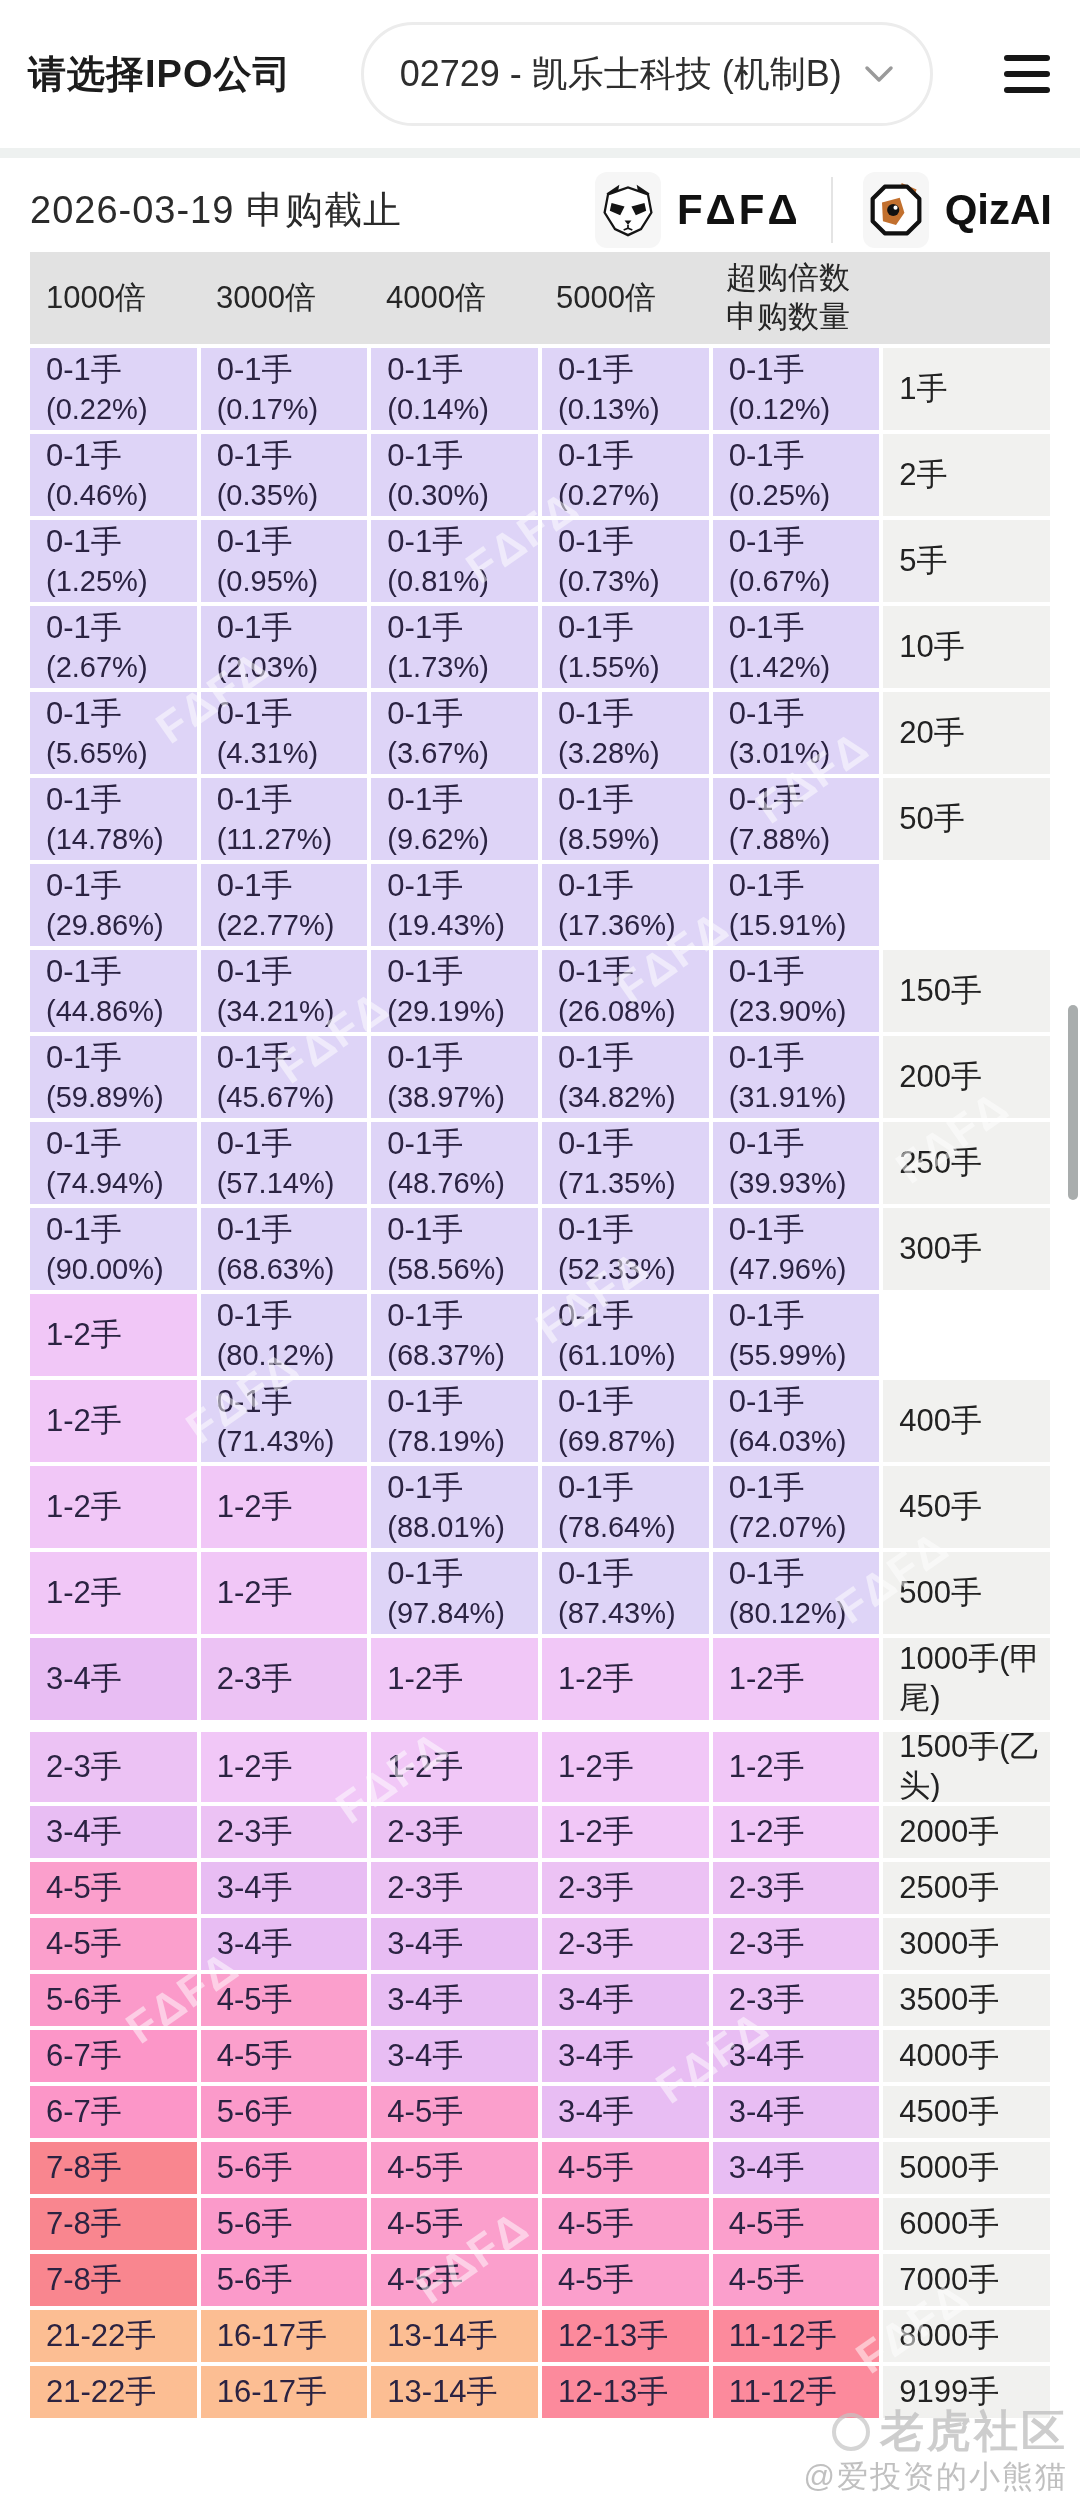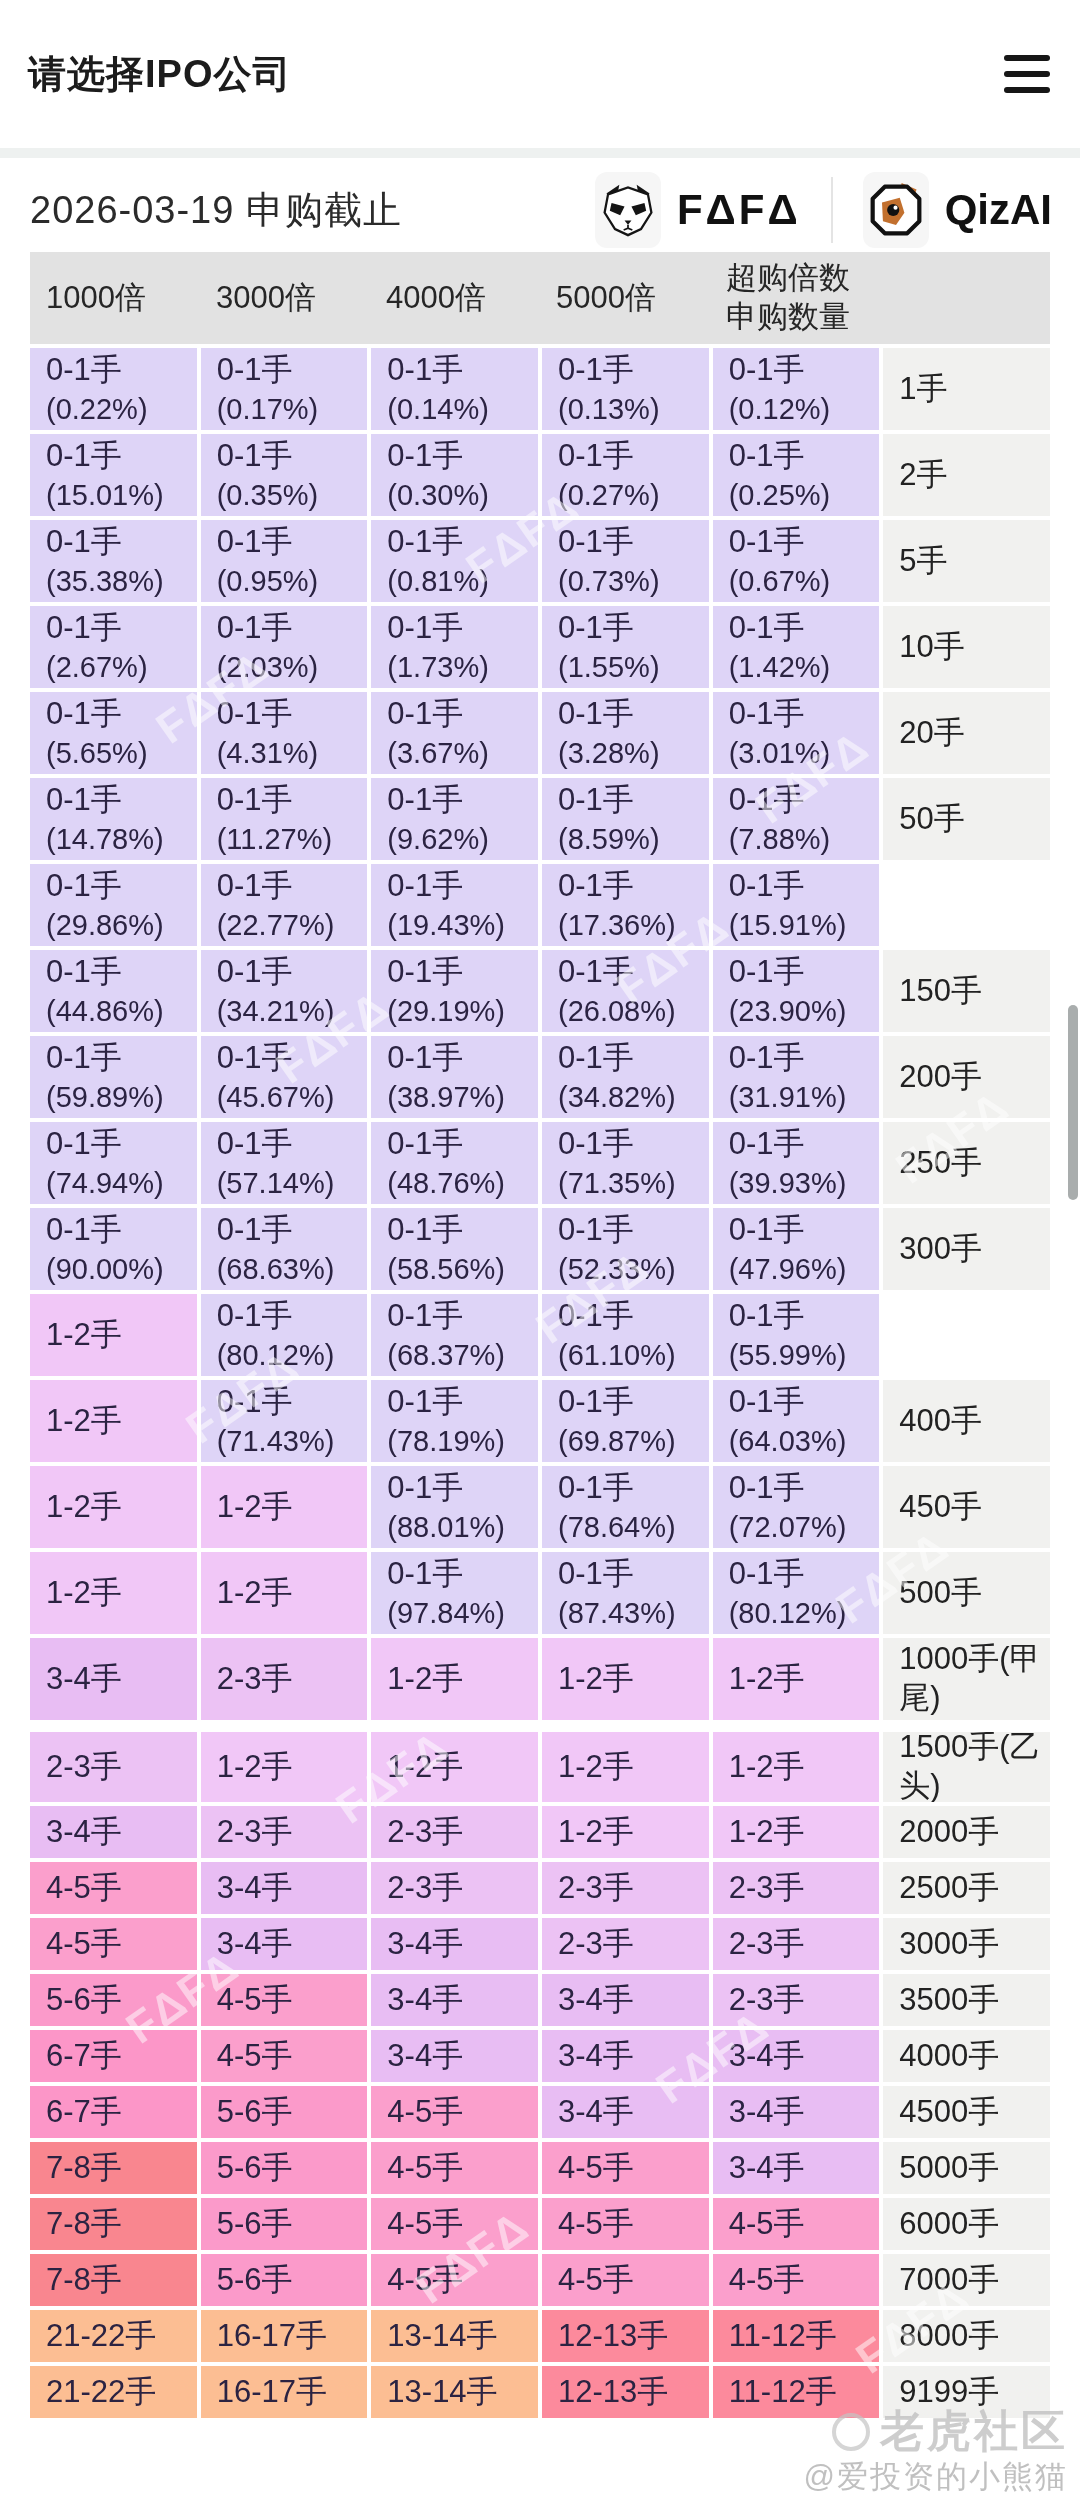--- a/index.html
+++ b/index.html
@@ -60,20 +60,28 @@
   .tiger-wm{position:absolute;right:12px;top:2402px;display:flex;align-items:center;gap:10px;pointer-events:none;}
   .tiger-circle{width:38px;height:38px;border:4px solid rgba(195,195,195,.7);border-radius:50%;box-sizing:border-box;}
   .tiger-name{font-size:44px;font-weight:700;color:rgba(192,192,192,.8);letter-spacing:3px;}
   .author-wm{position:absolute;right:12px;top:2456px;font-size:31px;color:rgba(185,185,185,.9);letter-spacing:2px;pointer-events:none;}
 </style>
 </head>
 <body>
 
 <header class="topbar">
   <span class="page-title">请选择IPO公司</span>
+  <div class="select-pill">
+    <span class="sel-text">02729 - 凯乐士科技 (机制B)</span>
+    <span class="chev">
+      <svg width="30" height="20" viewBox="0 0 30 20">
+          <polyline points="3,4 15,16 27,4" fill="none" stroke="#9a9a9a" stroke-width="3.5" stroke-linecap="round" stroke-linejoin="round"></polyline>
+        </svg>
+    </span>
+  </div>
   <div class="hamburger">
       <i></i>
       <i></i>
       <i></i>
     </div>
 </header>
 
 <div class="band"></div>
 
 <div class="daterow">
@@ -136,21 +144,21 @@
         </div>
         <div class="cell" style="background: rgb(222, 212, 247);">
           <div class="rng">0-1手</div>
           <div class="pct">(0.12%)</div>
         </div>
         <div class="cell qty">1手</div>
       </div>
       <div class="trow tall">
         <div class="cell" style="background: rgb(222, 212, 247);">
           <div class="rng">0-1手</div>
-          <div class="pct">(15.01%)</div>
+          <div class="pct">(0.46%)</div>
         </div>
         <div class="cell" style="background: rgb(222, 212, 247);">
           <div class="rng">0-1手</div>
           <div class="pct">(0.35%)</div>
         </div>
         <div class="cell" style="background: rgb(222, 212, 247);">
           <div class="rng">0-1手</div>
           <div class="pct">(0.30%)</div>
         </div>
         <div class="cell" style="background: rgb(222, 212, 247);">
@@ -159,21 +167,21 @@
         </div>
         <div class="cell" style="background: rgb(222, 212, 247);">
           <div class="rng">0-1手</div>
           <div class="pct">(0.25%)</div>
         </div>
         <div class="cell qty">2手</div>
       </div>
       <div class="trow tall">
         <div class="cell" style="background: rgb(222, 212, 247);">
           <div class="rng">0-1手</div>
-          <div class="pct">(35.38%)</div>
+          <div class="pct">(1.25%)</div>
         </div>
         <div class="cell" style="background: rgb(222, 212, 247);">
           <div class="rng">0-1手</div>
           <div class="pct">(0.95%)</div>
         </div>
         <div class="cell" style="background: rgb(222, 212, 247);">
           <div class="rng">0-1手</div>
           <div class="pct">(0.81%)</div>
         </div>
         <div class="cell" style="background: rgb(222, 212, 247);">

